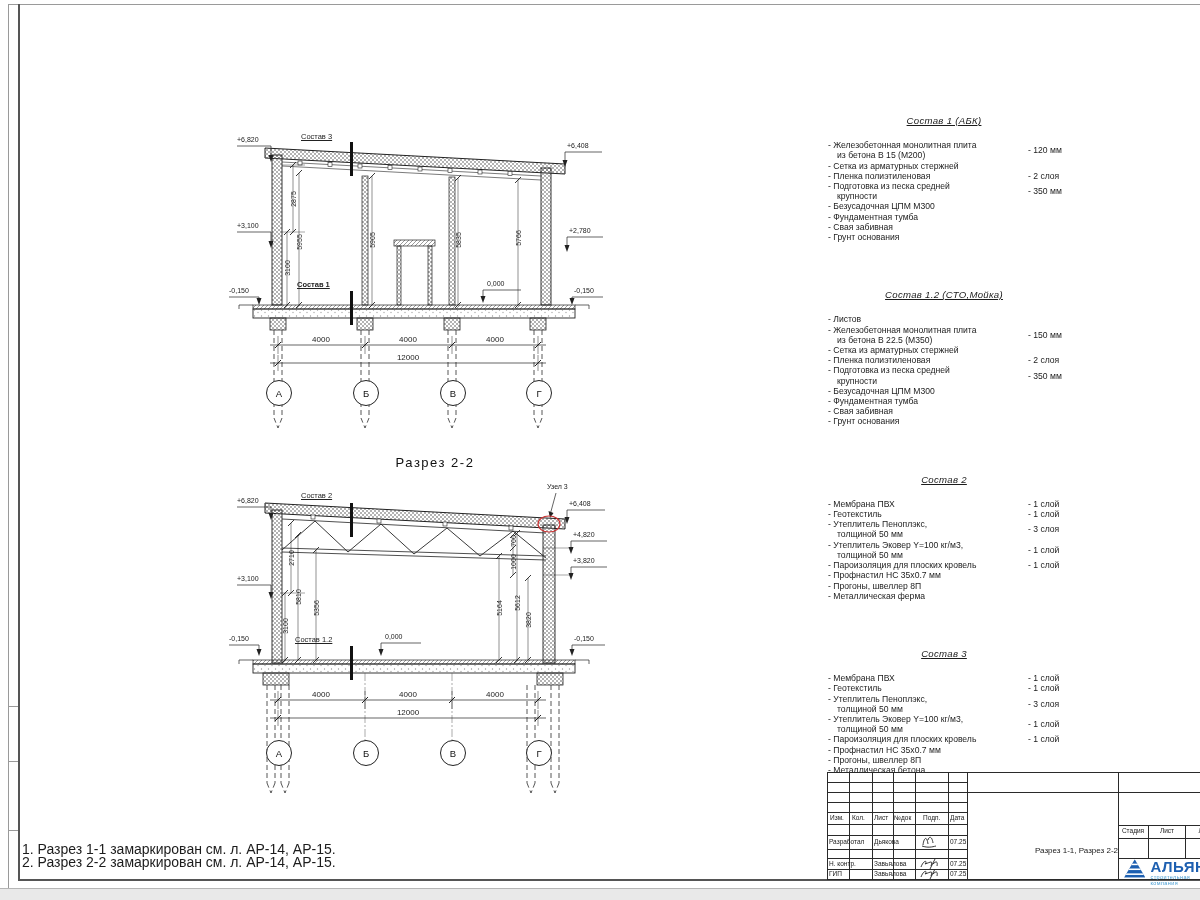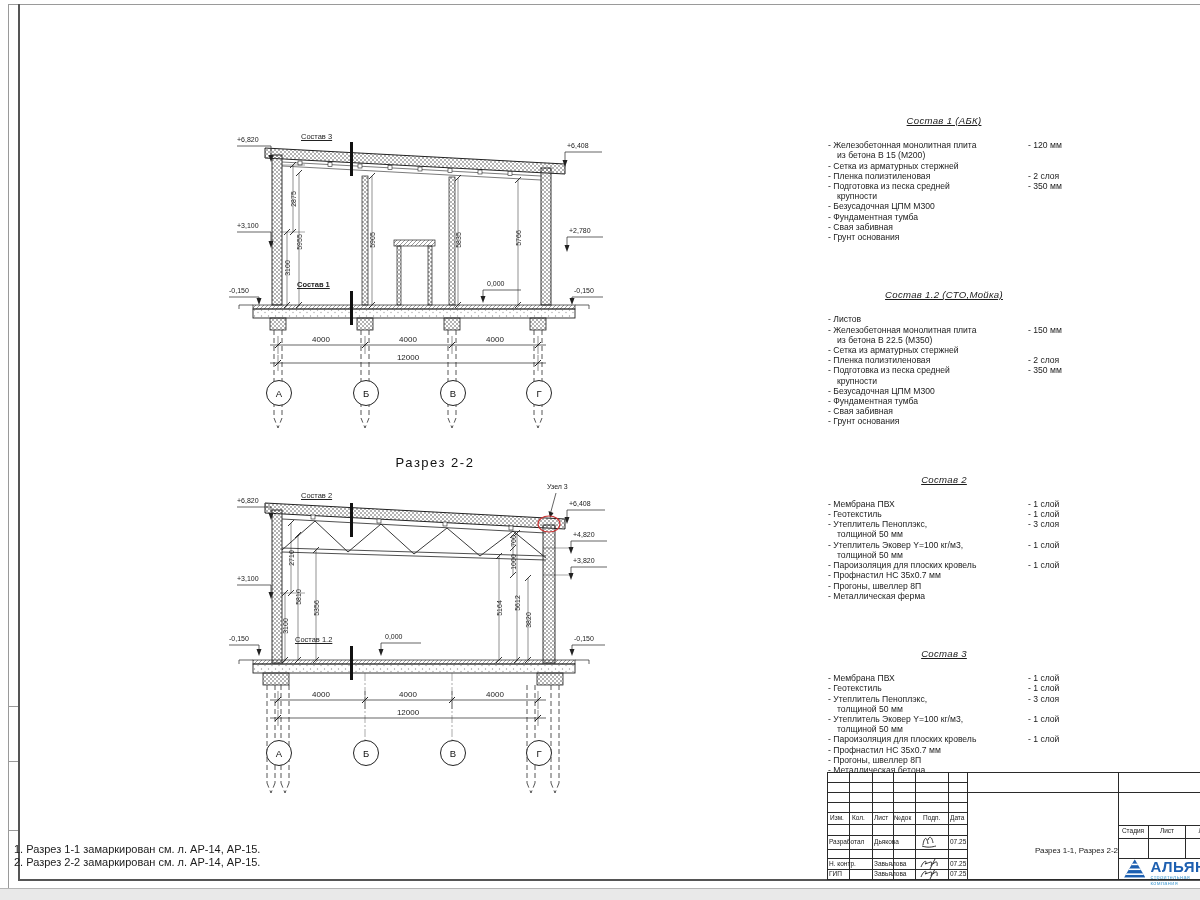--- a/index.html
+++ b/index.html
@@ -19,26 +19,26 @@
   .cutlbl{position:absolute;font-size:7.5px;text-decoration:underline;white-space:nowrap;color:#222;}
   .nodelbl{position:absolute;font-size:7px;white-space:nowrap;color:#222;}
   .axis{position:absolute;width:24px;height:24px;border:1px solid #222;border-radius:50%;
         background:#fff;font-size:9.5px;display:flex;align-items:center;justify-content:center;color:#111;}
   
   .specs{position:absolute;left:828px;top:100px;width:262px;font-size:8.6px;line-height:10.2px;color:#1c1c1c;}
   .spec-block{margin-top:48px;}
   .spec-block:first-child{margin-top:16px;}
   .spec-title{font-size:9.6px;font-style:italic;text-align:center;text-decoration:underline;
               margin:0 30px 14px 0;letter-spacing:.3px;}
-  .spec-item{display:flex;align-items:flex-start;}
+  .spec-item{display:flex;align-items:center;}
   .spec-main{flex:1;}
   .spec-l2{padding-left:9px;}
   .spec-v{width:62px;white-space:nowrap;}
   
-  .notes{position:absolute;left:14px;top:843px;font-size:11px;line-height:13px;color:#1c1c1c;}
+  .notes{position:absolute;left:22px;top:843px;font-size:14px;line-height:13px;color:#1c1c1c;}
   
   .tb{position:absolute;left:827px;top:772px;width:380px;height:108px;}
   .tb .ln{position:absolute;background:#2a2a2a;}
   .tb-txt{position:absolute;font-size:6.5px;white-space:nowrap;color:#1a1a1a;}
   .tb-doc{position:absolute;left:141px;top:74px;width:150px;text-align:right;font-size:8px;color:#1a1a1a;}
   .tb-stage{position:absolute;font-size:6.5px;white-space:nowrap;transform:translateX(-50%);}
   .logo{position:absolute;left:297px;top:87px;display:flex;align-items:flex-start;}
   .logo-name{font-size:15px;font-weight:bold;color:#1d5fb0;line-height:15px;letter-spacing:.5px;}
   .logo-tag{font-size:5.5px;color:#4a9fd4;letter-spacing:.4px;}
 </style>

